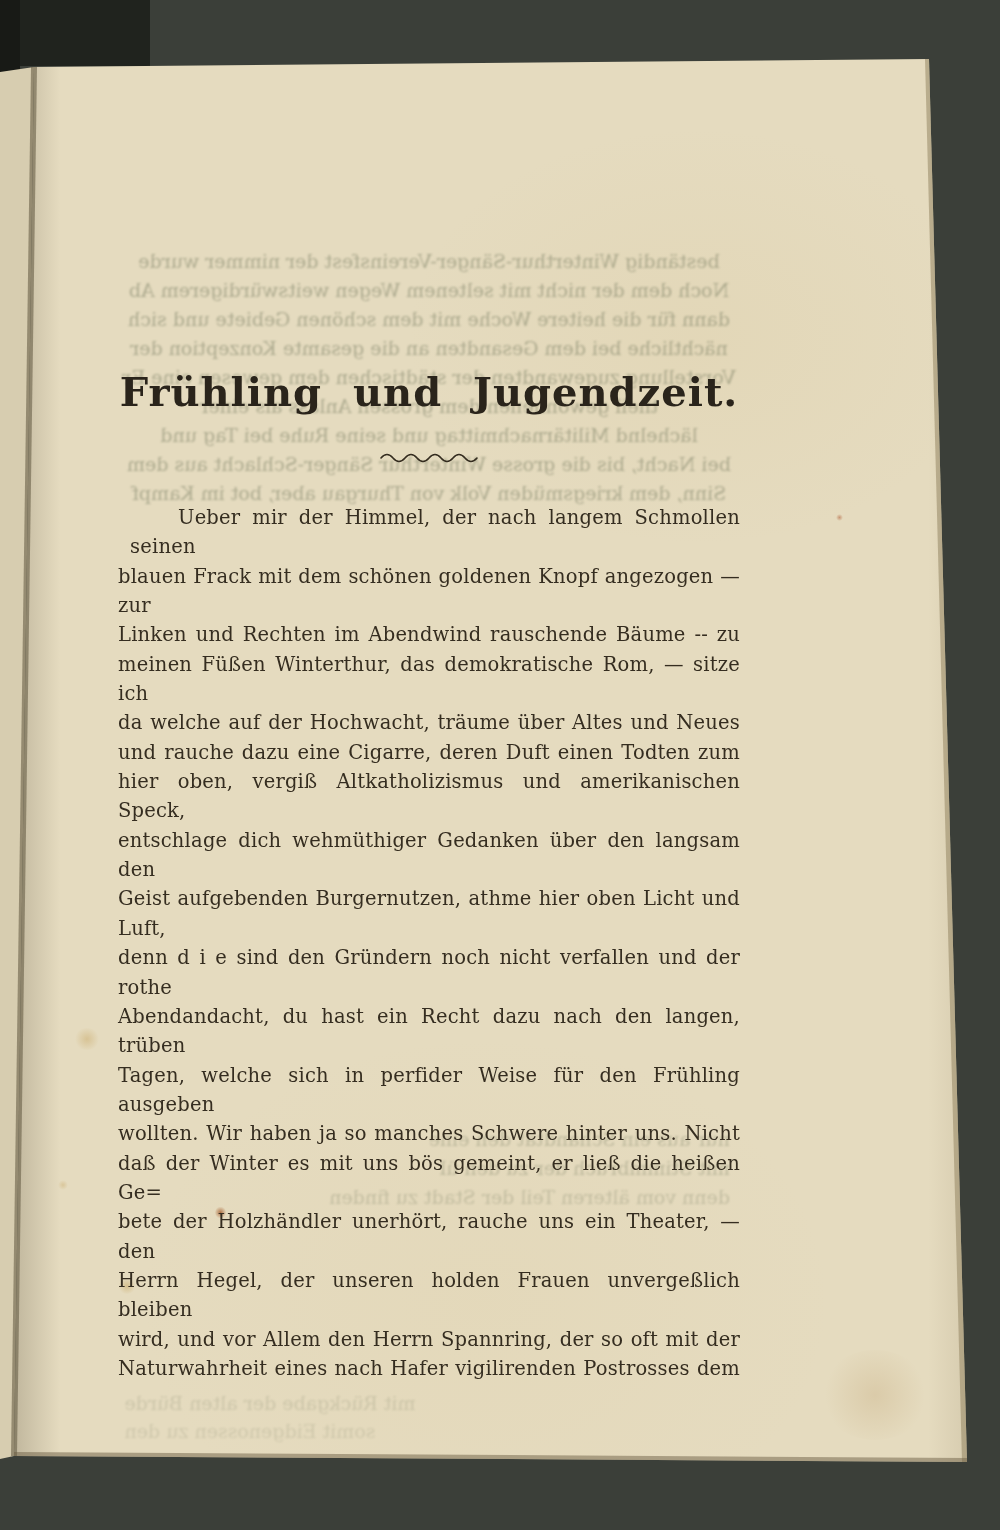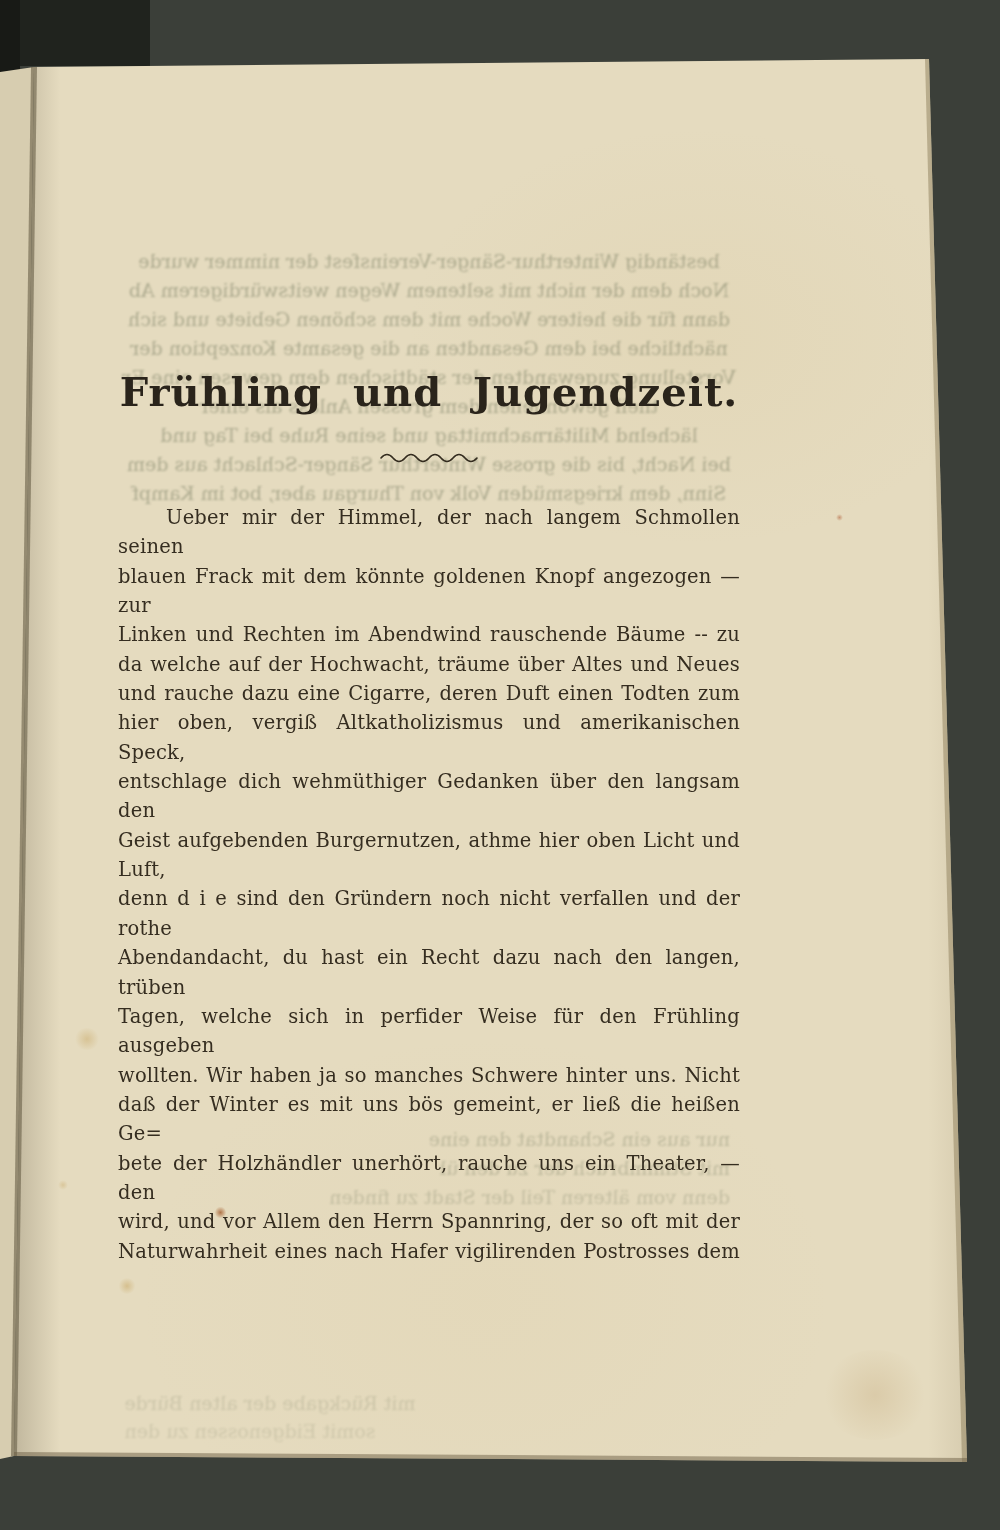--- a/index.html
+++ b/index.html
@@ -85,21 +85,21 @@
   }
   .divider-wrap{position:absolute;left:118px;top:449px;width:622px;text-align:center;}
 
   
   #text-block{
     position:absolute;left:118px;top:503px;width:622px;
     font-size:19.5px;line-height:29.35px;letter-spacing:0.2px;
     color:#352d20;
   }
   .line{text-align:justify;text-align-last:justify;}
-  .line.first{text-indent:48px;}
+  .line.first{text-indent:48px;margin-left:12px;}
 </style>
 </head>
 <body>
 
 <div id="scan-canvas">
 
   <div class="flap"></div>
   <div class="spine-band"></div>
 
   <div class="sliver"></div>
@@ -136,30 +136,32 @@
   <div class="title">Frühling und Jugendzeit.</div>
 
   <div class="divider-wrap">
     <svg width="100" height="14" viewBox="0 0 100 14">
       <path d="M2 8 q6 -7 12 0 t12 0 t12 0 t12 0 t12 0 t12 0 t12 0 t12 0" stroke="#352d20" stroke-width="1.6" fill="none" stroke-linecap="round"></path>
     </svg>
   </div>
 
   <div id="text-block">
       <div class="line first">Ueber mir der Himmel, der nach langem Schmollen seinen</div>
-      <div class="line">blauen Frack mit dem könnte goldenen Knopf angezogen — zur</div>
+      <div class="line">blauen Frack mit dem schönen goldenen Knopf angezogen — zur</div>
       <div class="line">Linken und Rechten im Abendwind rauschende Bäume -- zu</div>
+      <div class="line">meinen Füßen Winterthur, das demokratische Rom, — sitze ich</div>
       <div class="line">da welche auf der Hochwacht, träume über Altes und Neues</div>
       <div class="line">und rauche dazu eine Cigarre, deren Duft einen Todten zum</div>
       <div class="line">hier oben, vergiß Altkatholizismus und amerikanischen Speck,</div>
       <div class="line">entschlage dich wehmüthiger Gedanken über den langsam den</div>
       <div class="line">Geist aufgebenden Burgernutzen, athme hier oben Licht und Luft,</div>
       <div class="line">denn d i e sind den Gründern noch nicht verfallen und der rothe</div>
       <div class="line">Abendandacht, du hast ein Recht dazu nach den langen, trüben</div>
       <div class="line">Tagen, welche sich in perfider Weise für den Frühling ausgeben</div>
       <div class="line">wollten. Wir haben ja so manches Schwere hinter uns. Nicht</div>
       <div class="line">daß der Winter es mit uns bös gemeint, er ließ die heißen Ge=</div>
       <div class="line">bete der Holzhändler unerhört, rauche uns ein Theater, — den</div>
+      <div class="line">Herrn Hegel, der unseren holden Frauen unvergeßlich bleiben</div>
       <div class="line">wird, und vor Allem den Herrn Spannring, der so oft mit der</div>
       <div class="line">Naturwahrheit eines nach Hafer vigilirenden Postrosses dem</div>
     </div>
 
 </div>
 
 </body></html>

